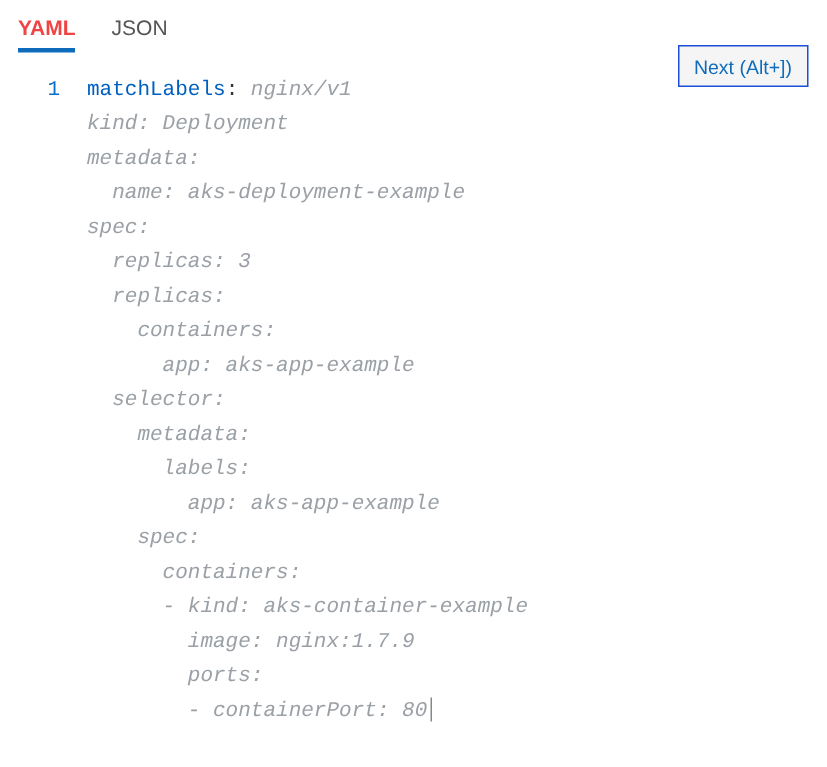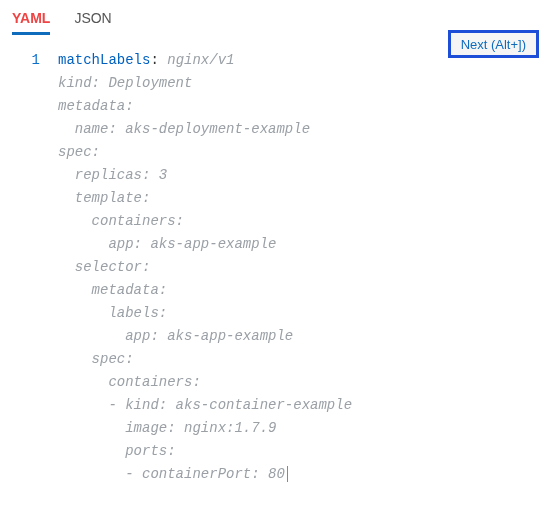--- a/index.html
+++ b/index.html
@@ -31,21 +31,21 @@
       color: #ef4444;
       font-weight: 600;
       border-bottom: 3px solid #0f6cbd;
     }
     .suggest-bar {
       position: absolute;
       right: 12px;
       top: 30px;
       display: flex;
       align-items: center;
-      border: 3px solid #1d4ed8;
+      border: 1px solid #1d4ed8;
       background: #f5f5f5;
       height: 28px;
     }
     .suggest-btn {
       padding: 4px 10px;
       color: #0f6cbd;
       font-size: 13px;
       cursor: pointer;
       white-space: nowrap;
     }
@@ -107,21 +107,21 @@
 <div class="editor">
   <div class="gutter">
     <div>1</div>
   </div>
   <div class="code"><span class="kw">matchLabels</span><span class="colon">: </span><span>nginx/v1</span>
 <span>kind: Deployment</span>
 <span>metadata:</span>
 <span>  name: aks-deployment-example</span>
 <span>spec:</span>
 <span>  replicas: 3</span>
-<span>  template:</span>
+<span>  replicas:</span>
 <span>    containers:</span>
 <span>      app: aks-app-example</span>
 <span>  selector:</span>
 <span>    metadata:</span>
 <span>      labels:</span>
 <span>        app: aks-app-example</span>
 <span>    spec:</span>
 <span>      containers:</span>
 <span>      - kind: aks-container-example</span>
 <span>        image: nginx:1.7.9</span>

